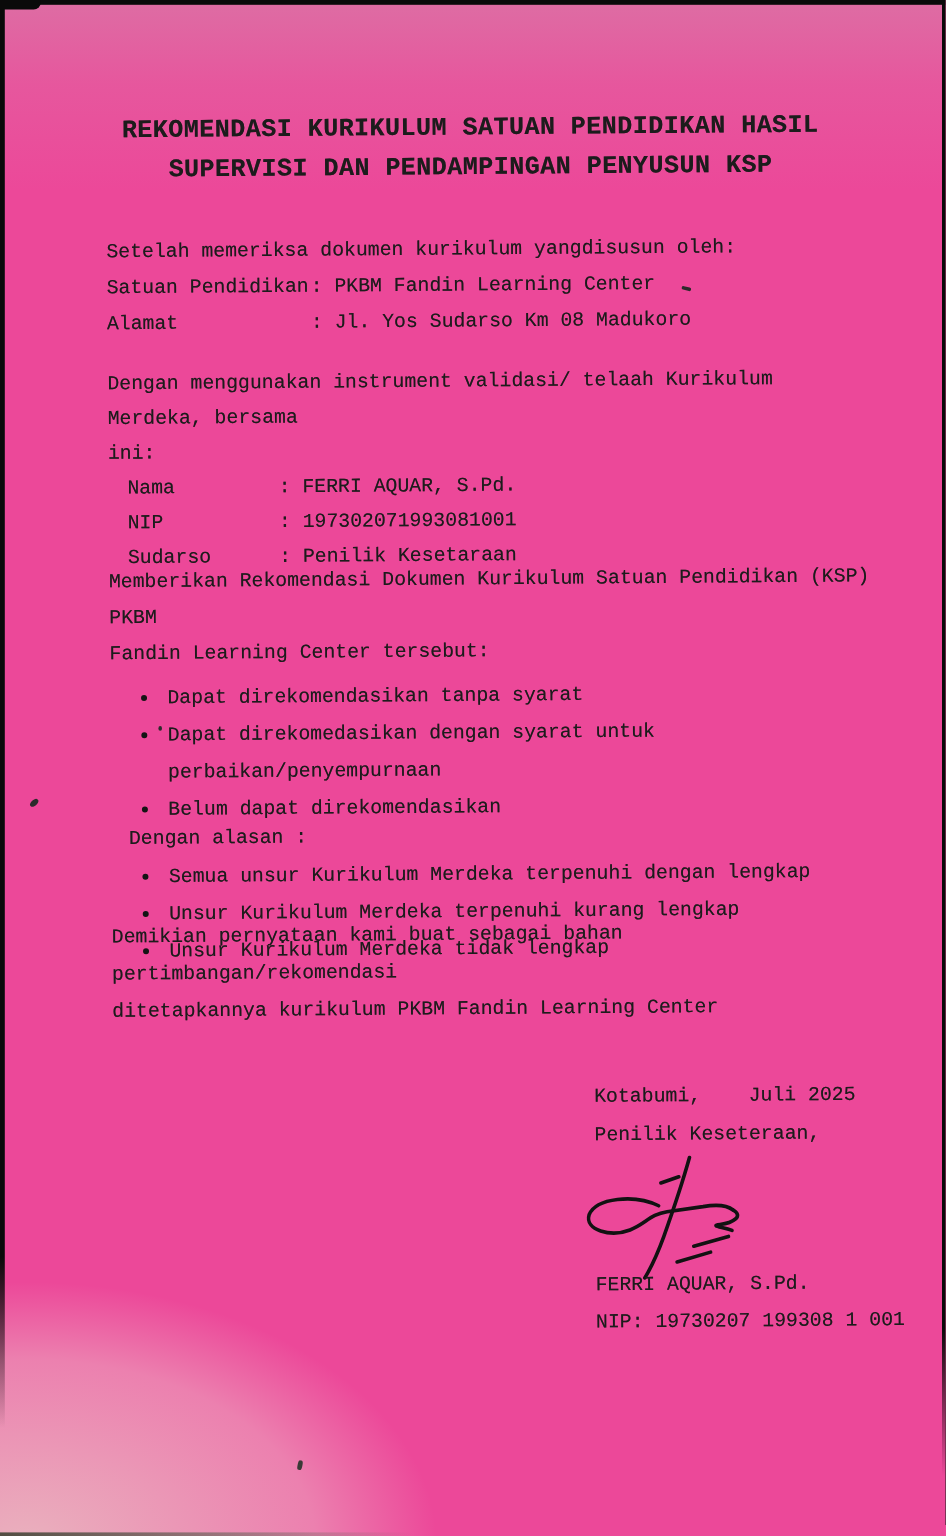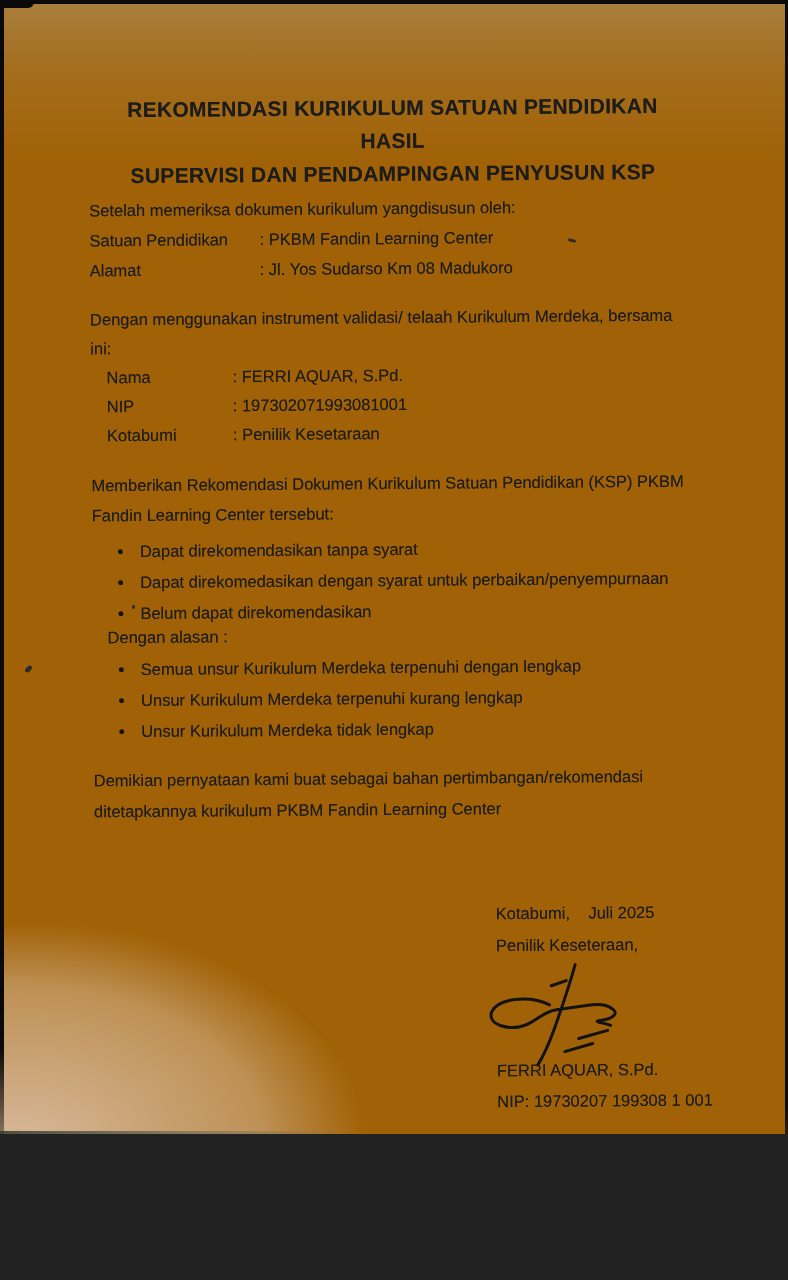--- a/index.html
+++ b/index.html
@@ -1,21 +1,21 @@
 <!DOCTYPE html>
 <html><head>
 <meta charset="utf-8">
 <style>
   html,body{margin:0;padding:0;background:#222;}
   .page{
     position:relative;
-    width:788px;height:1134px;
-    background:#a16207;
+    width:788px;height:1280px;
+    background:#ec4899;
     overflow:hidden;
-    font-family:Liberation Sans, sans-serif;
+    font-family:Liberation Mono, monospace;
     color:#1c1c1c;
   }
   
   .shade-top{
     position:absolute;left:0;top:0;width:100%;height:170px;
     background:linear-gradient(180deg, rgba(188,194,188,0.30), rgba(188,194,188,0.12) 70px, rgba(188,194,188,0) 160px);
     pointer-events:none;
   }
   .shade-bottom-left{
     position:absolute;left:0;bottom:0;width:520px;height:340px;
@@ -117,21 +117,21 @@
       <div>ini:</div>
       <div class="field-row">
         <span class="field-label w126">Nama</span>
         <span class="field-value">: FERRI AQUAR, S.Pd.</span>
       </div>
       <div class="field-row">
         <span class="field-label w126">NIP</span>
         <span class="field-value">: 197302071993081001</span>
       </div>
       <div class="field-row">
-        <span class="field-label w126">Kotabumi</span>
+        <span class="field-label w126">Sudarso</span>
         <span class="field-value">: Penilik Kesetaraan</span>
       </div>
     </div>
 
     <div class="block-recommend body-text">
       <div>Memberikan Rekomendasi Dokumen Kurikulum Satuan Pendidikan (KSP) PKBM</div>
       <div>Fandin Learning Center tersebut:</div>
       <ul class="dotlist">
         <li>Dapat direkomendasikan tanpa syarat</li>
         <li>Dapat direkomedasikan dengan syarat untuk perbaikan/penyempurnaan</li>

